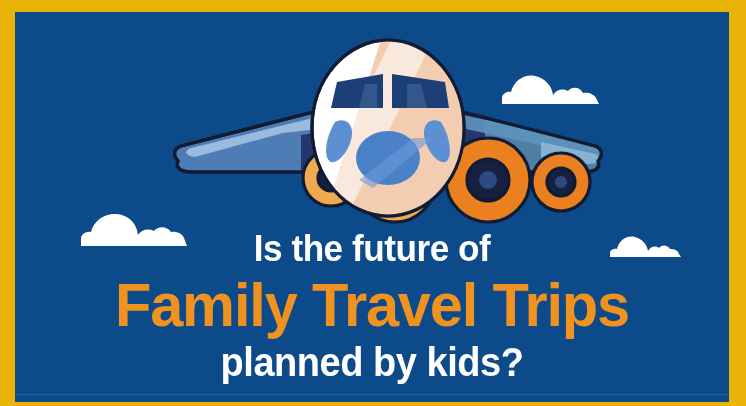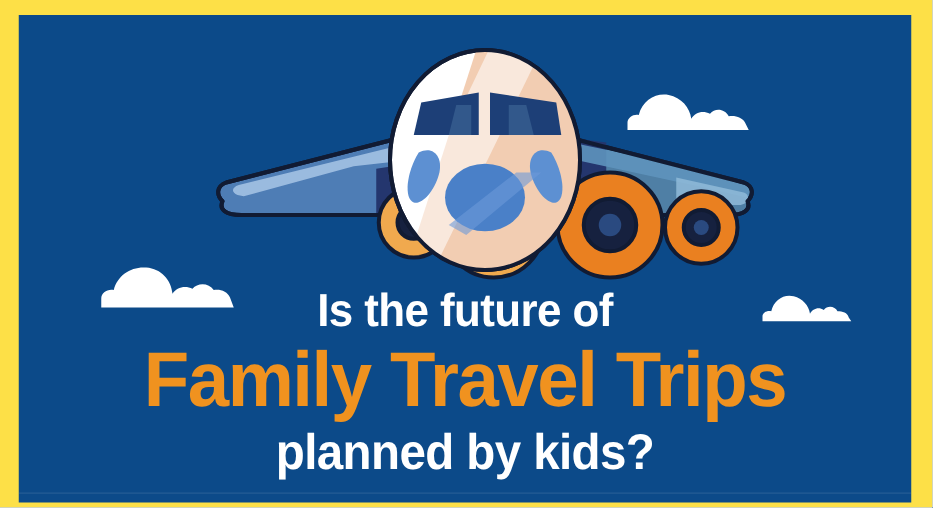--- a/index.html
+++ b/index.html
@@ -12,21 +12,21 @@
     width: 746px;
     height: 406px;
     overflow: hidden;
     font-family: "Liberation Sans", sans-serif;
   }
 
   #stage {
     position: relative;
     width: 746px;
     height: 406px;
-    background: #fde047;
+    background: #eab308;
   }
 
   
   #poster {
     position: absolute;
     left: 15px;
     top: 12px;
     width: 714px;
     height: 390px;
     background: #0c4a89;

